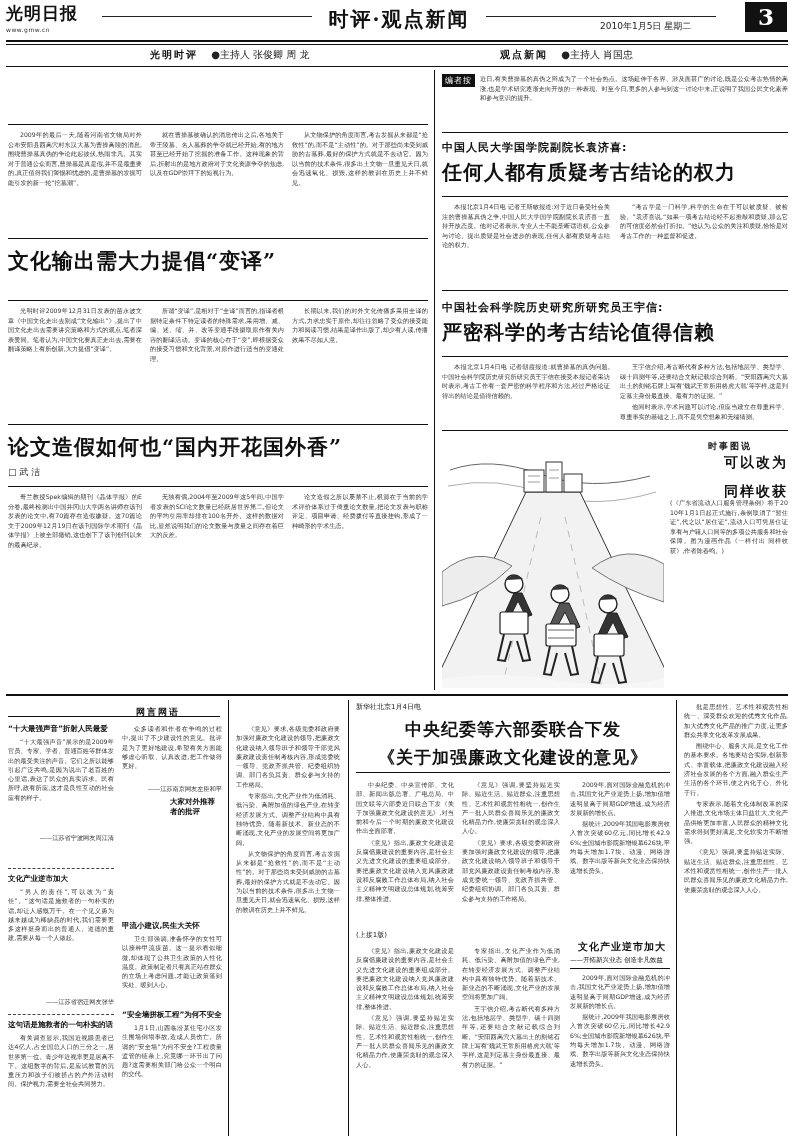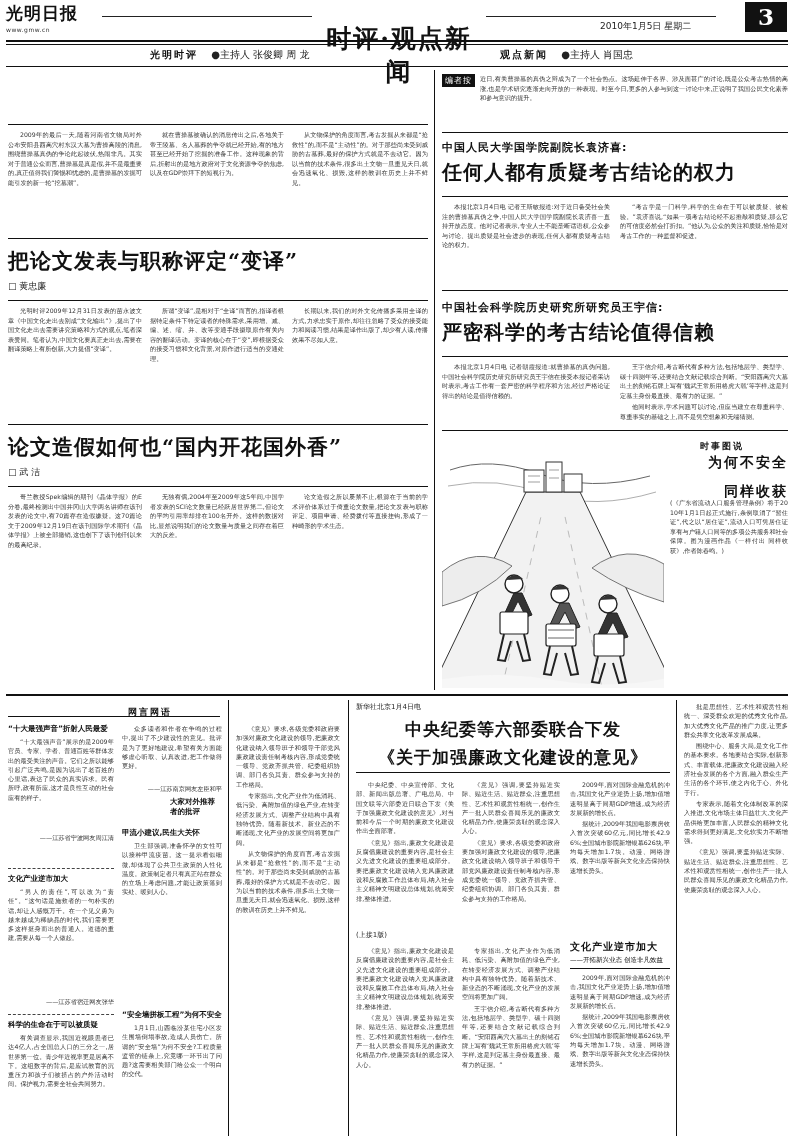--- a/index.html
+++ b/index.html
@@ -11,22 +11,22 @@
     overflow:hidden;
   }
   .page{position:relative;width:800px;height:1144px;}
   
   .masthead{position:absolute;left:0;top:0;width:800px;height:40px;}
   .logo{position:absolute;left:6px;top:2px;width:92px;height:34px;}
   .logo .name{font-family:"DejaVu Serif","Liberation Serif",serif;font-weight:bold;font-size:17px;letter-spacing:1px;color:#111;}
   .logo .url{font-size:6px;color:#333;letter-spacing:0.5px;margin-top:1px;}
   .head-rule{position:absolute;left:102px;top:16px;width:210px;height:0;border-top:1px solid #222;}
   .head-rule2{position:absolute;left:486px;top:16px;width:230px;height:0;border-top:1px solid #222;}
-  .head-title{position:absolute;left:318px;top:22px;width:162px;text-align:center;
-    font-family:"DejaVu Serif","Liberation Serif",serif;font-weight:bold;font-size:25px;letter-spacing:2px;}
+  .head-title{position:absolute;left:318px;top:6px;width:162px;text-align:center;
+    font-family:"DejaVu Serif","Liberation Serif",serif;font-weight:bold;font-size:20px;letter-spacing:2px;}
   .head-date{position:absolute;left:600px;top:20px;font-size:9px;color:#222;}
   .pagenum{position:absolute;left:745px;top:2px;width:42px;height:30px;background:#111;color:#fff;
     font-family:"DejaVu Serif","Liberation Serif",serif;font-weight:bold;font-size:23px;text-align:center;line-height:30px;}
   .rule-thick{position:absolute;left:6px;top:40px;width:782px;height:0;border-top:2px solid #111;}
   .rule-thin{position:absolute;left:6px;top:44px;width:782px;height:0;border-top:1px solid #111;}
 
   
   .colbar{position:absolute;top:48px;height:16px;font-size:10px;}
   .colbar .t{font-weight:bold;letter-spacing:2px;margin-top:46px;}
   .colbar .s{color:#222;margin-left:10px;}
@@ -34,21 +34,21 @@
   
   .hl{font-family:"DejaVu Serif","Liberation Serif",serif;font-weight:bold;color:#111;}
   .byline{font-size:9px;color:#222;}
   .body{font-size:6.2px;line-height:1.55;color:#333;text-align:justify;
         -webkit-hyphens:none;word-break:break-all;}
   .body p{margin:0 0 2px 0;text-indent:12px;}
   .vrule{position:absolute;border-left:1px solid #111;}
   .hrule{position:absolute;border-top:1px solid #111;}
   .hrule-d{position:absolute;border-top:1px dashed #444;}
   .boxlabel{display:inline-block;background:#111;color:#fff;font-size:8px;padding:2px 3px;line-height:1.15;letter-spacing:1px;}
-  .mini-title{font-family:"DejaVu Serif","Liberation Serif",serif;font-weight:bold;font-size:9px;}
+  .mini-title{font-family:"DejaVu Serif","Liberation Serif",serif;font-weight:bold;font-size:9px;margin-left:8px;}
   .sub-head{font-size:7.5px;font-weight:bold;}
   .small{font-size:6.2px;line-height:1.5;text-align:justify;word-break:break-all;color:#333;}
   .small p{margin:0 0 2px 0;text-indent:12px;}
   
   .cartoon{position:absolute;background:#fff;}
 </style>
 </head>
 <body>
 
 <div class="page">
@@ -86,22 +86,21 @@
   </div>
   <div class="body" style="position:absolute;left:150px;top:130px;width:134px;height:100px;overflow:hidden;">
     <p>就在曹操墓被确认的消息传出之后,各地关于帝王陵墓、名人墓葬的争夺就已经开始,有的地方甚至已经开始了挖掘的准备工作。这种现象的背后,折射出的是地方政府对于文化资源争夺的焦虑,以及在GDP崇拜下的短视行为。</p>
   </div>
   <div class="body" style="position:absolute;left:292px;top:130px;width:136px;height:100px;overflow:hidden;">
     <p>从文物保护的角度而言,考古发掘从来都是“抢救性”的,而不是“主动性”的。对于那些尚未受到威胁的古墓葬,最好的保护方式就是不去动它。因为以当前的技术条件,很多出土文物一旦重见天日,就会迅速氧化、损毁,这样的教训在历史上并不鲜见。</p>
   </div>
   <div class="hrule" style="left:8px;top:238px;width:420px;"></div>
 
   <div style="position:absolute;left:8px;top:248px;width:420px;">
-    <div class="hl" style="font-size:21px;letter-spacing:1px;line-height:1.25;">把论文发表与职称评定“变译”</div>
-    <div class="byline" style="margin-top:6px;">□ 黄忠廉</div>
+    <div class="hl" style="font-size:21px;letter-spacing:1px;line-height:1.25;">文化输出需大力提倡“变译”</div>
   </div>
   <div class="hrule" style="left:8px;top:300px;width:420px;"></div>
 
   <div class="body" style="position:absolute;left:8px;top:306px;width:134px;height:110px;overflow:hidden;">
     <p>光明时评2009年12月31日发表的苗永波文章《中国文化走出去别成“文化输出”》,提出了中国文化走出去需要讲究策略和方式的观点,笔者深表赞同。笔者认为,中国文化要真正走出去,需要在翻译策略上有所创新,大力提倡“变译”。</p>
   </div>
   <div class="body" style="position:absolute;left:150px;top:306px;width:134px;height:110px;overflow:hidden;">
     <p>所谓“变译”,是相对于“全译”而言的,指译者根据特定条件下特定读者的特殊需求,采用增、减、编、述、缩、并、改等变通手段摄取原作有关内容的翻译活动。变译的核心在于“变”,即根据受众的接受习惯和文化背景,对原作进行适当的变通处理。</p>
   </div>
   <div class="body" style="position:absolute;left:292px;top:306px;width:136px;height:110px;overflow:hidden;">
@@ -213,21 +212,21 @@
         <rect x="152" y="182" width="30" height="22" rx="2" fill="#fff" stroke="#222" stroke-width="1.2"></rect>
         <path d="M156 204 l-6 26 l7 1 l6 -20" fill="none" stroke="#222" stroke-width="2"></path>
         <path d="M178 204 l6 26 l-7 1 l-6 -20" fill="none" stroke="#222" stroke-width="2"></path>
       </g>
 
       <path d="M-4 228 q60 -10 116 0 q60 10 114 -2 l0 14 l-230 0 Z" fill="#f7f7f7" stroke="none"></path>
     </svg>
   </div>
 
   <div style="position:absolute;left:676px;top:454px;width:112px;text-align:right;">
-    <div class="hl" style="font-size:14px;letter-spacing:2px;">为何不安全</div>
+    <div class="hl" style="font-size:14px;letter-spacing:2px;">可以改为</div>
     <div class="hl" style="font-size:14px;letter-spacing:2px;margin-top:11px;text-align:right;">同样收获</div>
   </div>
   <div class="body" style="position:absolute;left:670px;top:498px;width:118px;height:190px;overflow:hidden;">
     <p style="text-indent:0;">(《广东省流动人口服务管理条例》将于2010年1月1日起正式施行,条例取消了“暂住证”,代之以“居住证”,流动人口可凭居住证享有与户籍人口同等的多项公共服务和社会保障。图为漫画作品《一样付出 同样收获》,作者陈春鸣。)</p>
   </div>
 
   <div class="hrule" style="left:6px;top:694px;width:782px;border-top-width:2px;"></div>
 
   <div style="position:absolute;left:128px;top:700px;">
     <span class="mini-title" style="letter-spacing:2px;">网言网语</span>
@@ -248,34 +247,34 @@
   <div class="hrule-d" style="left:8px;top:868px;width:106px;"></div>
   <div style="position:absolute;left:8px;top:874px;width:106px;">
     <div class="sub-head">文化产业逆市加大</div>
     <div class="small" style="margin-top:3px;height:110px;overflow:hidden;">
       <p>“男人的责任”,可以改为“责任”。“这句话是施救者的一句朴实的话,却让人感慨万千。在一个见义勇为越来越成为稀缺品的时代,我们需要更多这样挺身而出的普通人。道德的重建,需要从每一个人做起。</p>
     </div>
     <div class="small" style="text-align:right;text-indent:0;">——江苏省宿迁网友张华</div>
   </div>
   <div class="hrule-d" style="left:8px;top:1014px;width:106px;"></div>
   <div style="position:absolute;left:8px;top:1020px;width:106px;">
-    <div class="sub-head">科学的生命在于可以被质疑</div>
+    <div class="sub-head">这句话是施救者的一句朴实的话</div>
     <div class="small" style="margin-top:3px;height:104px;overflow:hidden;">
       <p>有关调查显示,我国近视眼患者已达4亿人,占全国总人口的三分之一,居世界第一位。青少年近视率更是居高不下。这组数字的背后,是应试教育的沉重压力和孩子们被挤占的户外活动时间。保护视力,需要全社会共同努力。</p>
     </div>
   </div>
 
   <div style="position:absolute;left:122px;top:724px;width:100px;">
     <div class="small" style="height:60px;overflow:hidden;">
       <p>众多读者和作者在争鸣的过程中,提出了不少建设性的意见。批评是为了更好地建设,希望有关方面能够虚心听取、认真改进,把工作做得更好。</p>
     </div>
     <div class="small" style="text-align:right;text-indent:0;">——江苏南京网友左臣和平</div>
     <div class="sub-head" style="margin-top:4px;margin-left:48px;">大家对外推荐者的批评</div>
   </div>
-  <div style="position:absolute;left:122px;top:828px;width:100px;">
+  <div style="position:absolute;left:122px;top:921px;width:100px;">
     <div class="sub-head">甲流小建议,民生大关怀</div>
     <div class="small" style="margin-top:3px;height:120px;overflow:hidden;">
       <p>卫生部强调,准备怀孕的女性可以接种甲流疫苗。这一提示看似细微,却体现了公共卫生政策的人性化温度。政策制定者只有真正站在群众的立场上考虑问题,才能让政策落到实处、暖到人心。</p>
     </div>
   </div>
   <div style="position:absolute;left:122px;top:1010px;width:100px;">
     <div class="sub-head">“安全墙拼板工程”为何不安全</div>
     <div class="small" style="margin-top:3px;height:114px;overflow:hidden;">
       <p>1月1日,山西临汾某住宅小区发生围墙倒塌事故,造成人员伤亡。所谓的“安全墙”为何不安全?工程质量监管的链条上,究竟哪一环节出了问题?这需要相关部门给公众一个明白的交代。</p>
     </div>

